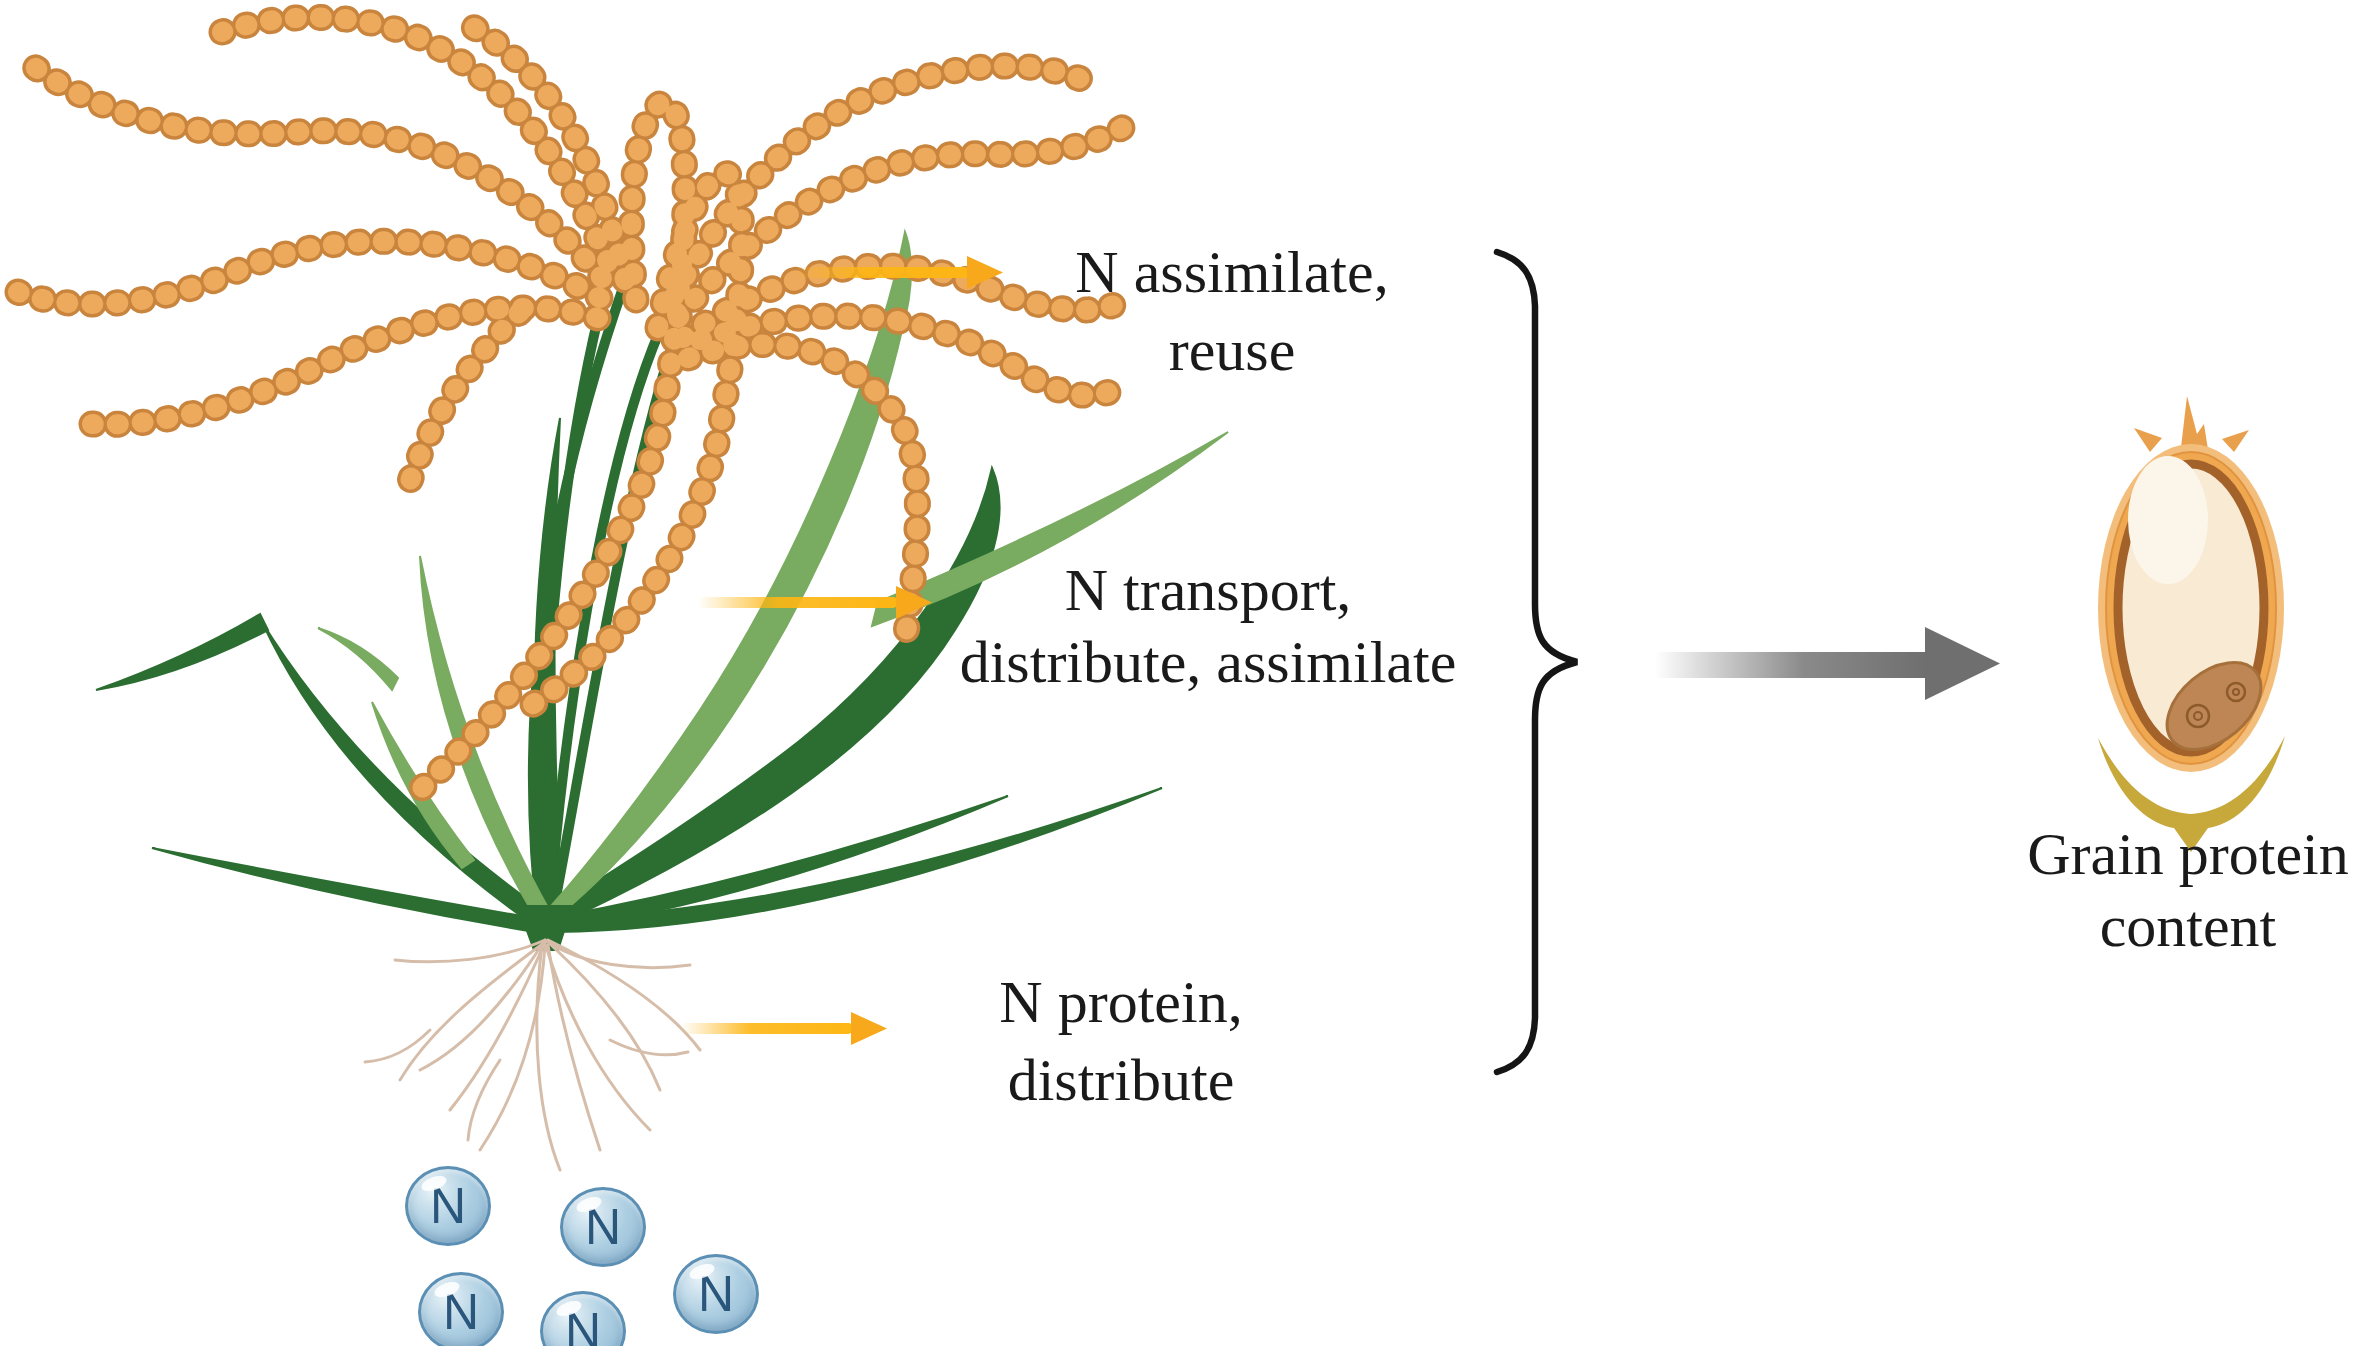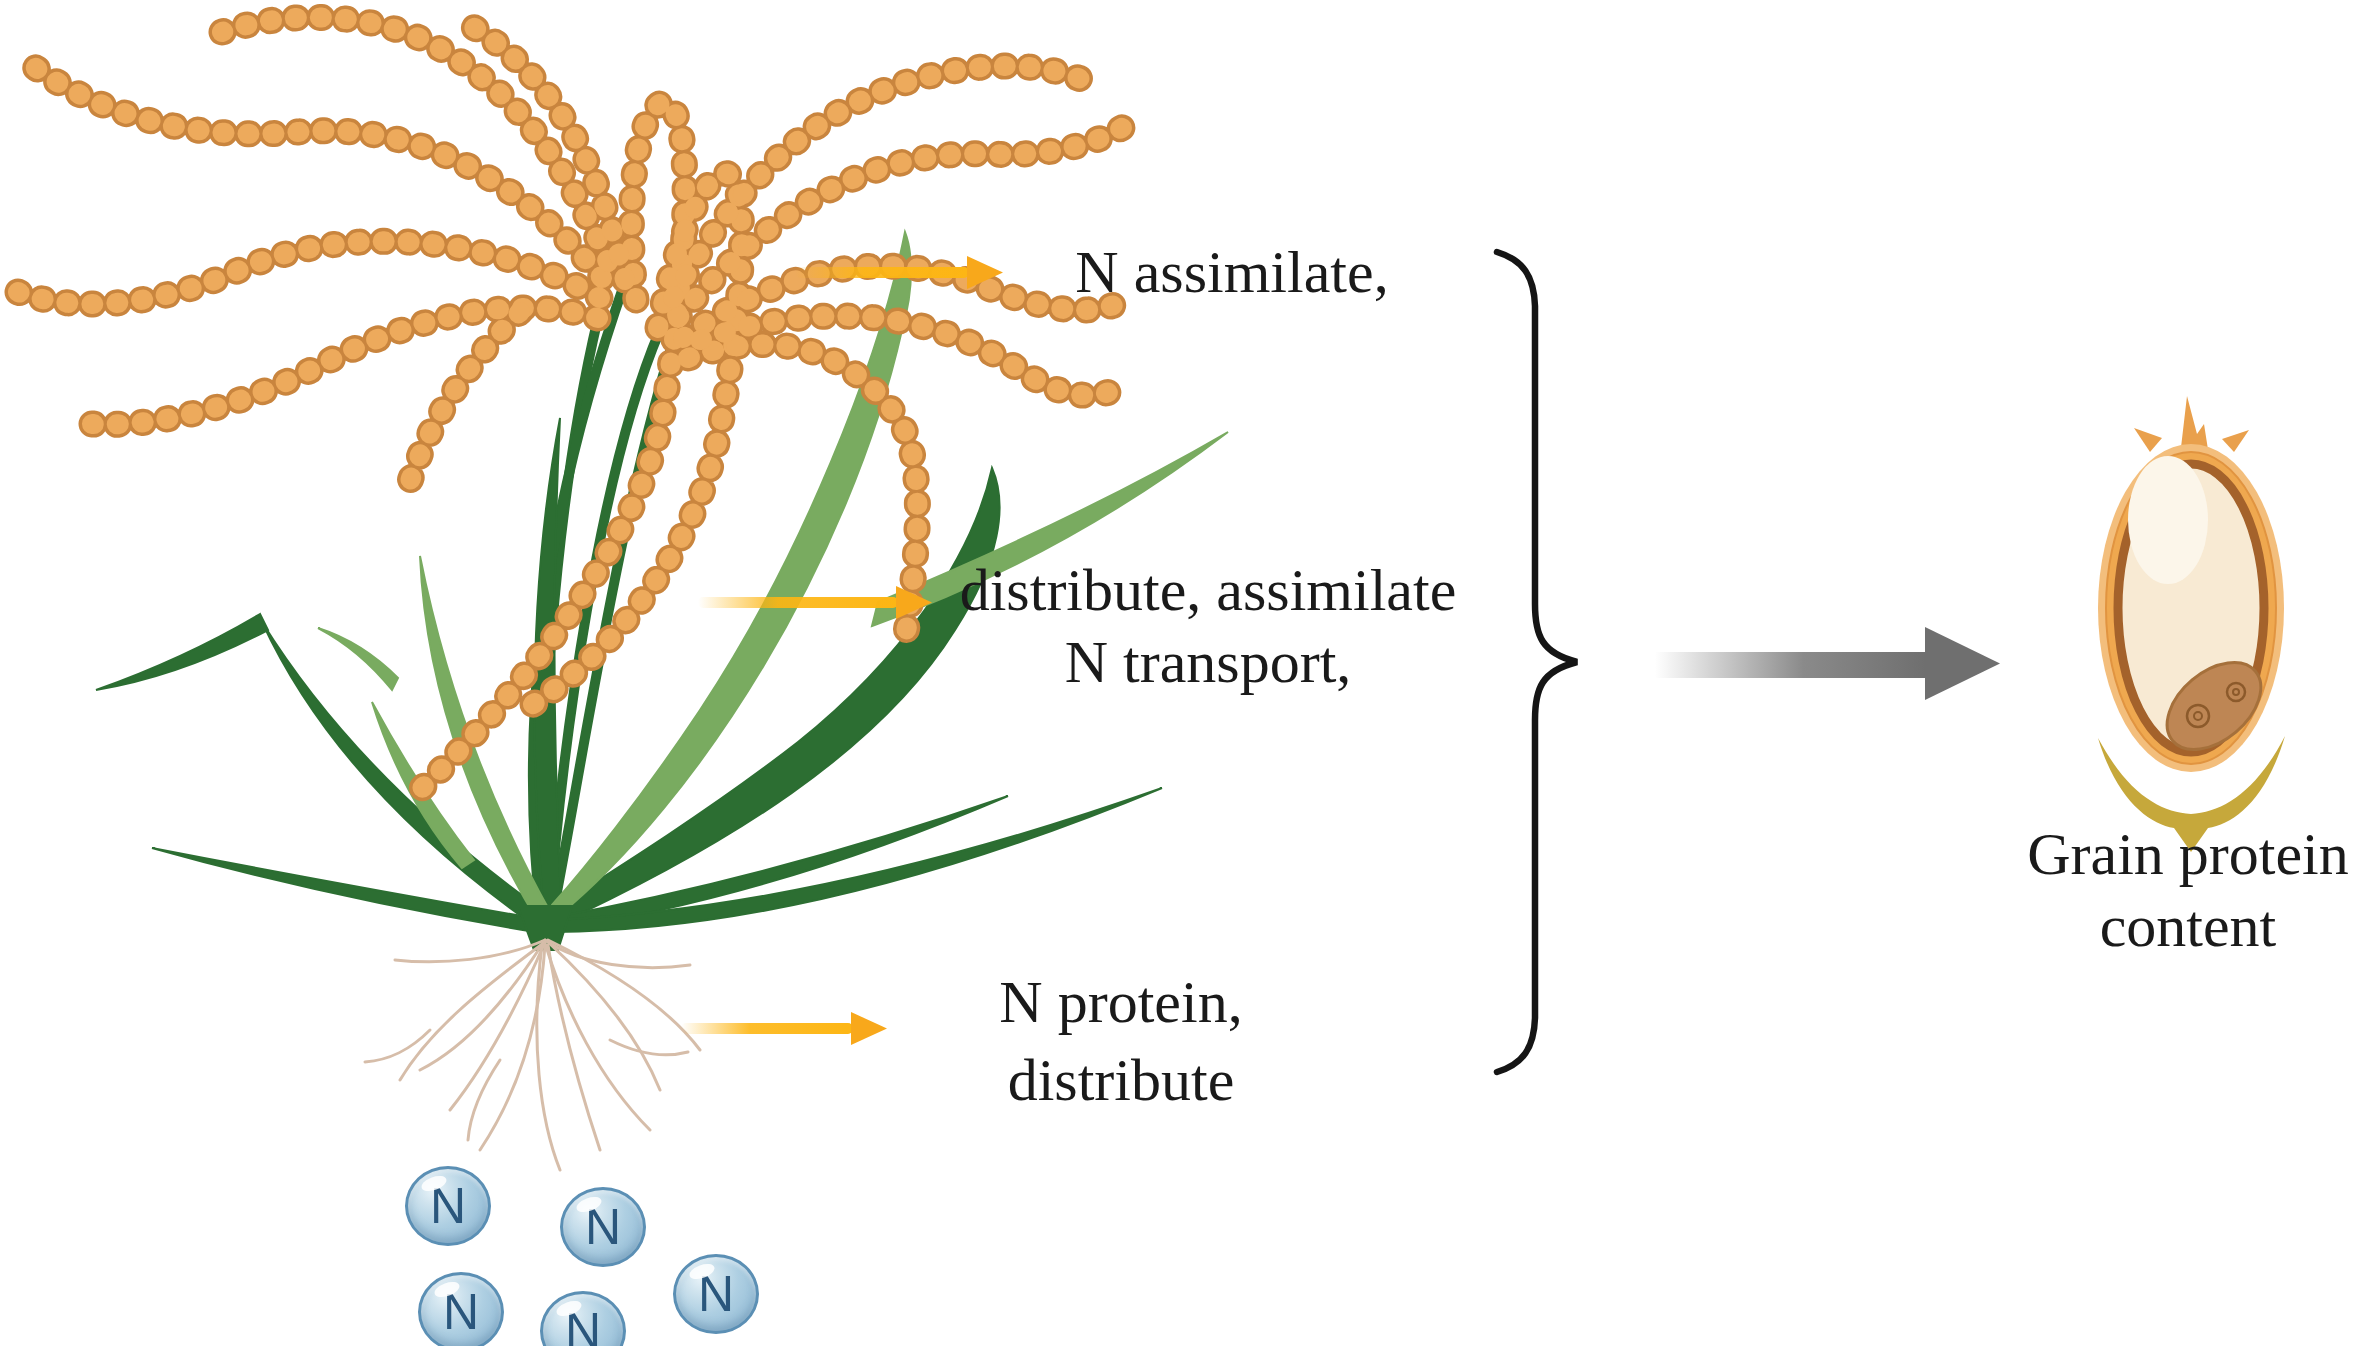--- a/index.html
+++ b/index.html
@@ -176,25 +176,26 @@
       </g>
       <circle cx="2198" cy="716" r="11" fill="none" stroke="#8C5A2B" stroke-width="2.5"></circle>
       <circle cx="2198" cy="716" r="4" fill="none" stroke="#8C5A2B" stroke-width="2"></circle>
       <circle cx="2236" cy="692" r="9" fill="none" stroke="#8C5A2B" stroke-width="2.5"></circle>
       <circle cx="2236" cy="692" r="3" fill="none" stroke="#8C5A2B" stroke-width="2"></circle>
     </g>
   </svg>
 
   <div class="label lh78" style="left:1232px;top:233px;">
     <span class="ln">N assimilate,</span>
+    <span class="ln">reuse</span>
   </div>
 
   <div class="label lh72" style="left:1208px;top:554px;">
+    <span class="ln">N transport,</span>
     <span class="ln">distribute, assimilate</span>
-    <span class="ln">N transport,</span>
   </div>
 
   <div class="label lh78" style="left:1121px;top:963px;">
     <span class="ln">N protein,</span>
     <span class="ln">distribute</span>
   </div>
 
   <div class="label lh72" style="left:2180px;top:818px;margin-left:8px;">
     <span class="ln">Grain protein</span>
     <span class="ln">content</span>

